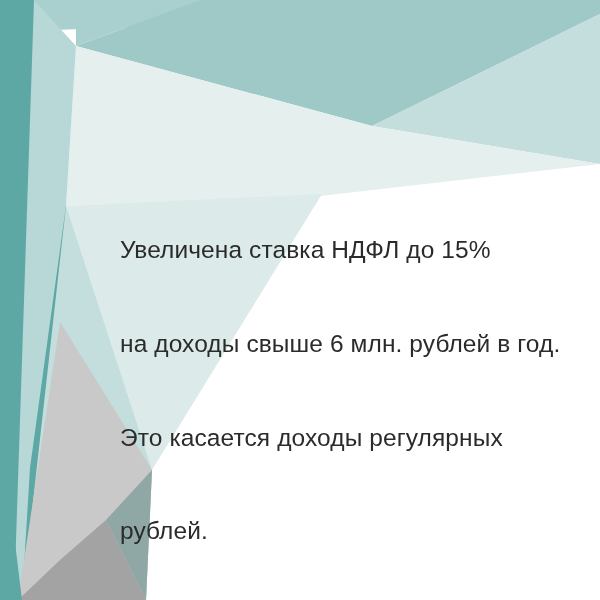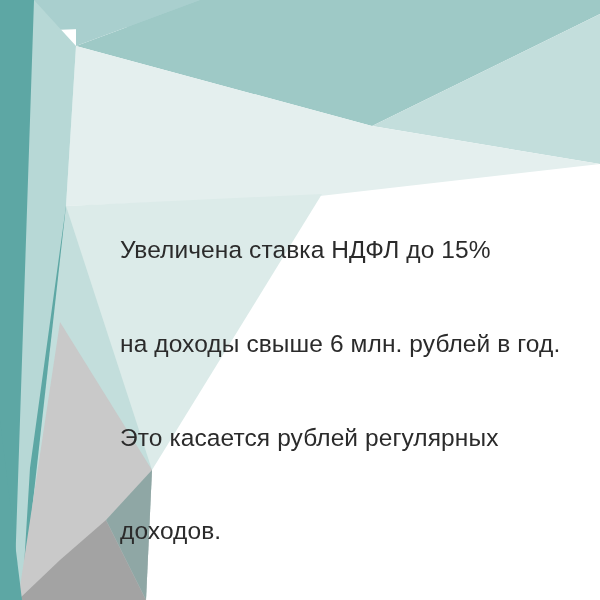--- a/index.html
+++ b/index.html
@@ -76,22 +76,22 @@
     <polygon points="18,600 146,600 106,520 60,560" fill="#a3a3a3"></polygon>
 
     <polygon points="106,520 152,470 146,600" fill="#8fa7a5"></polygon>
 
     <polygon points="0,420 22,600 0,600" fill="#5da7a4"></polygon>
   </svg>
 
   <div id="body-text">
     <span class="tline">Увеличена ставка НДФЛ до 15%</span>
     <span class="tline">на доходы свыше 6 млн. рублей в год.</span>
-    <span class="tline">Это касается рублей регулярных</span>
-    <span class="tline">доходов.</span>
+    <span class="tline">Это касается доходы регулярных</span>
+    <span class="tline">рублей.</span>
     
     
     
     
     
   </div>
 
 </div>
 
 </body></html>

